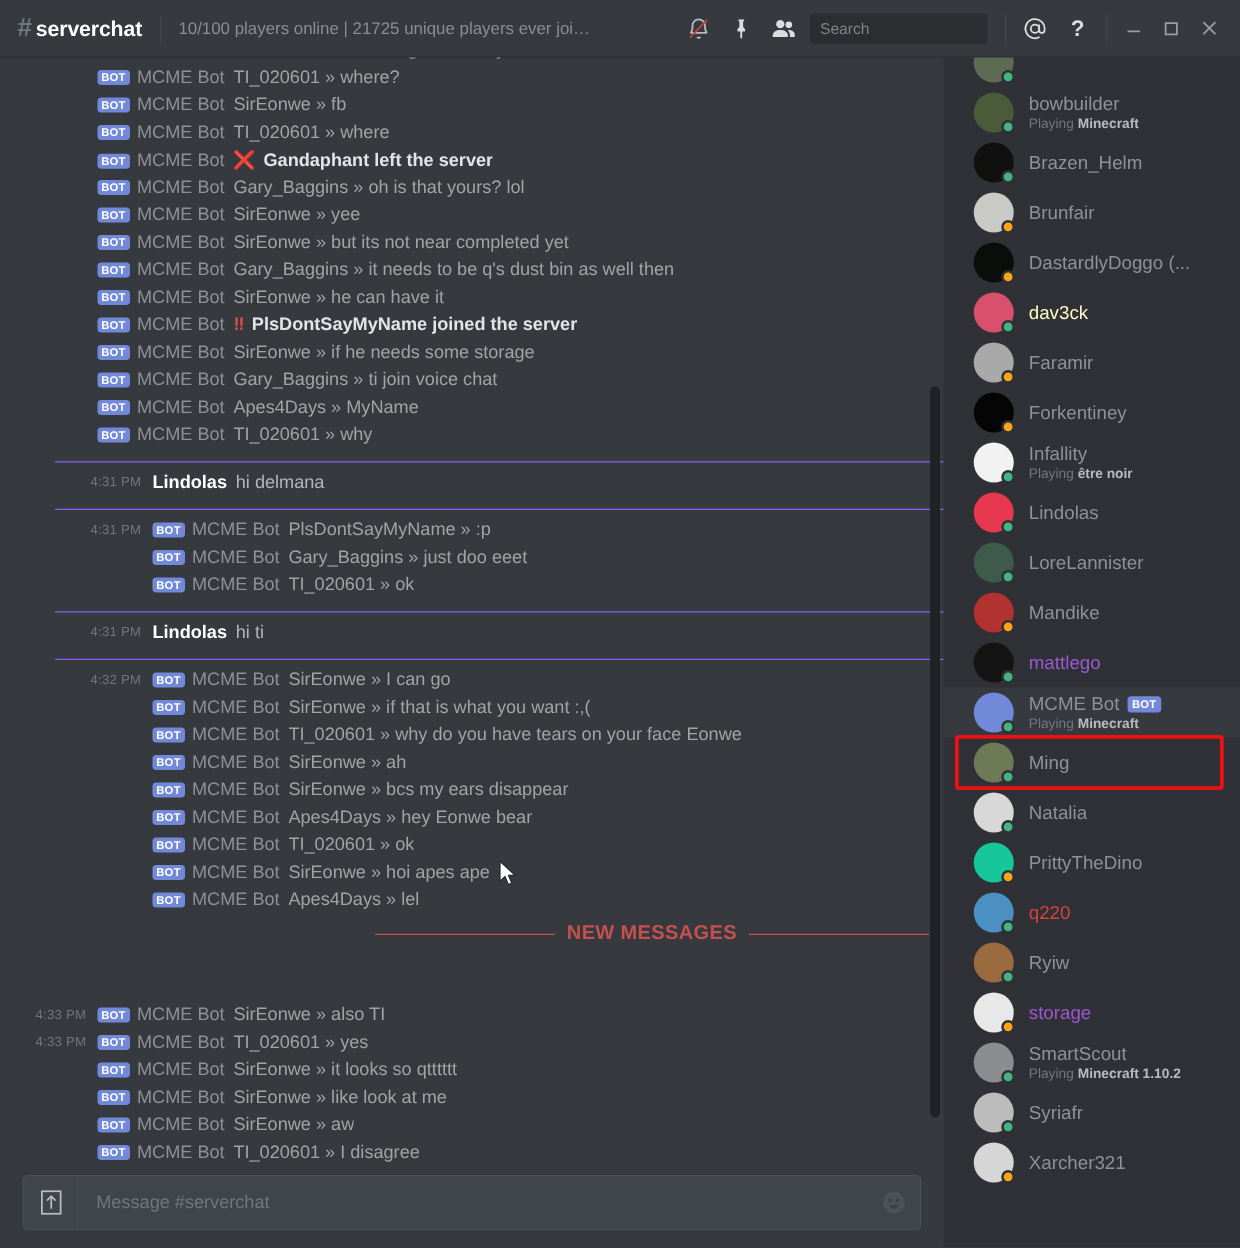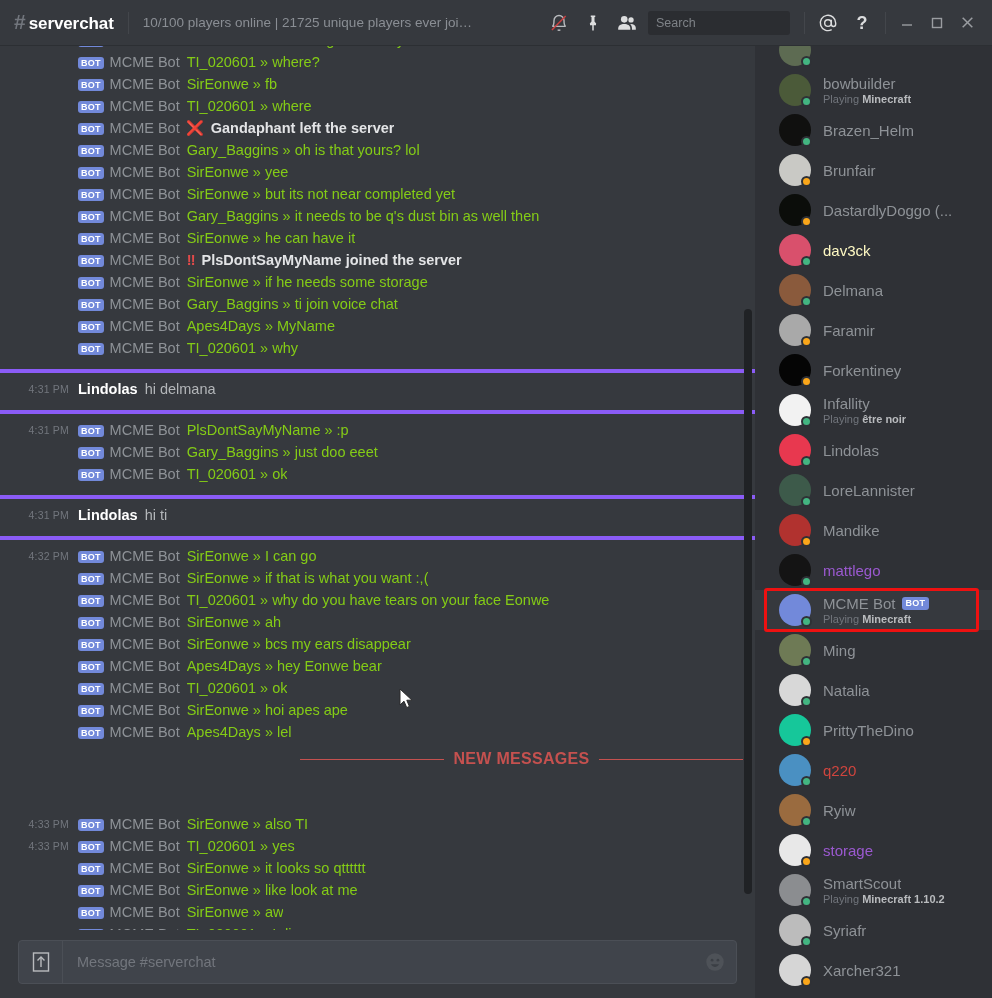--- a/index.html
+++ b/index.html
@@ -46,38 +46,38 @@
   
   .body { flex: 1; display: flex; min-height: 0; }
 
   
   .chatcol { flex: 1; display: flex; flex-direction: column; min-width: 0; position: relative; }
   .msgs {
     flex: 1; overflow: hidden; position: relative;
     padding-bottom: 2px;
   }
   .msg-group { padding: 0; position: relative; margin-top: 48px; }
-  .msg-group.divided { border-top: 4px solid #8b5cf6; margin-top: 7px; padding-top: 8px; }
+  .msg-group.divided { border-top: 1px solid #8b5cf6; margin-top: 7px; padding-top: 8px; margin-left: 44px; }
   .msg-group.first-clip { margin-top: -14px; }
 
   .row { display: flex; align-items: baseline; height: 22px; padding-left: 20px; padding-right: 12px; }
   .ts {
     width: 58px; flex: 0 0 58px; text-align: right; padding-right: 9px;
     color: #72767d; font-size: 10.5px; letter-spacing: 0.2px;
     position: relative; top: -1px;
   }
   .botbadge {
     background: #7289da; color: #fff; font-size: 9px; font-weight: 700;
     border-radius: 3px; padding: 1px 3px 1px 3px; line-height: 10px;
     margin-right: 6px; letter-spacing: 0.2px; position: relative; top: -1px;
     flex: 0 0 auto;
   }
   .author { color: #8e9297; font-size: 14.5px; font-weight: 400; margin-right: 7px; flex: 0 0 auto; }
   .author.user { color: #fff; font-weight: 700; font-size: 14.5px; }
-  .content { color: #84cc16; font-size: 14.5px; white-space: nowrap; overflow: hidden; }
+  .content { color: #a3a3a3; font-size: 14.5px; white-space: nowrap; overflow: hidden; }
   .content.dim { color: #b3b6b9; }
   .content.sys { font-weight: 700; color: #e3e4e6; }
   .sysmark { font-weight: 700; margin-right: 6px; }
   .sysmark.leave { color: #e04a4a; }
   .sysmark.join { color: #e04a4a; }
 
   
   .newmsg {
     display: flex; align-items: center; height: 18px; margin: 4px 0 2px 0;
     padding: 0 12px 0 20px; position: relative;
@@ -555,31 +555,20 @@
               <div class="status online"></div>
             </div>
             <div class="mtext">
               <div class="mname-row">
                 <span class="mname" style="color: #fef9c3; text-align: center;">dav3ck</span>
               </div>
             </div>
           </div>
           <div class="member">
             <div class="avatar-wrap">
-              <div class="avatar" style="background: rgb(138, 90, 60);"></div>
-              <div class="status online"></div>
-            </div>
-            <div class="mtext">
-              <div class="mname-row">
-                <span class="mname">Delmana</span>
-              </div>
-            </div>
-          </div>
-          <div class="member">
-            <div class="avatar-wrap">
               <div class="avatar" style="background: rgb(169, 169, 169);"></div>
               <div class="status idle"></div>
             </div>
             <div class="mtext">
               <div class="mname-row">
                 <span class="mname">Faramir</span>
               </div>
             </div>
           </div>
           <div class="member">

